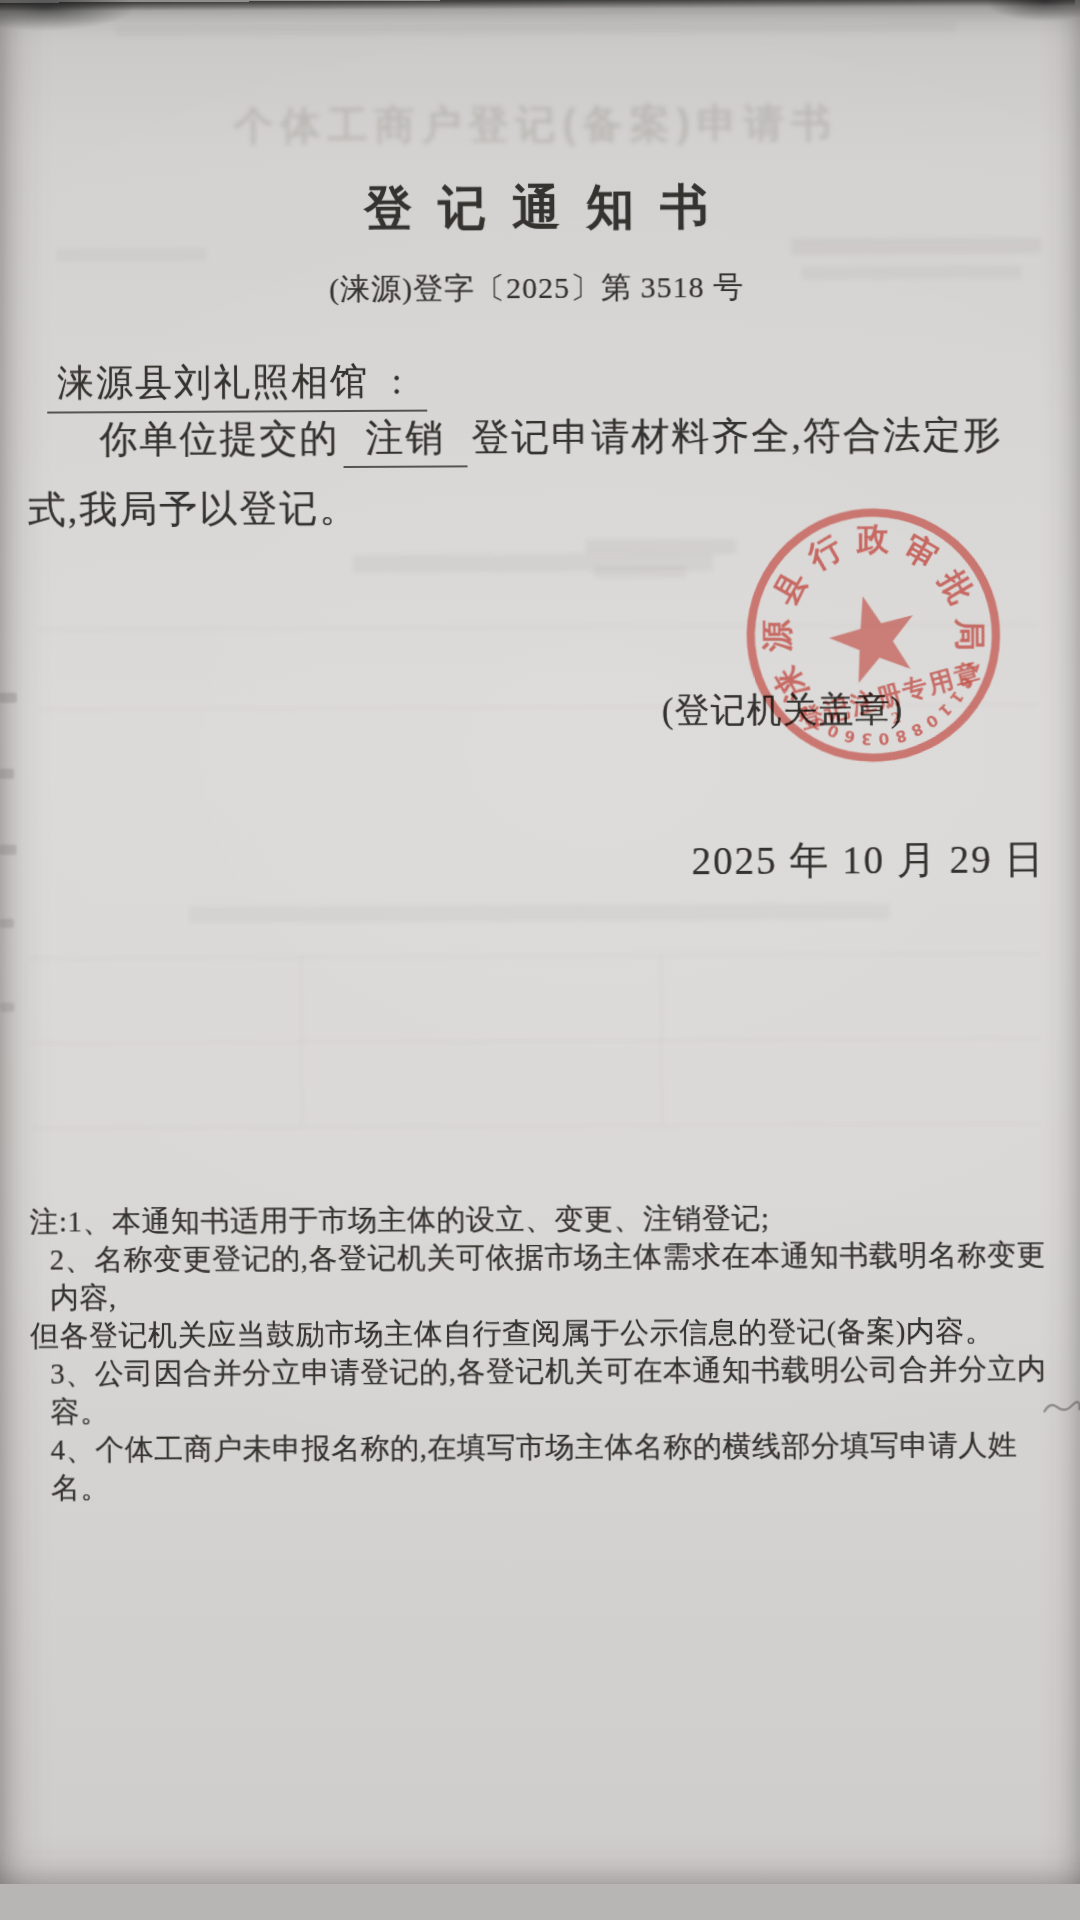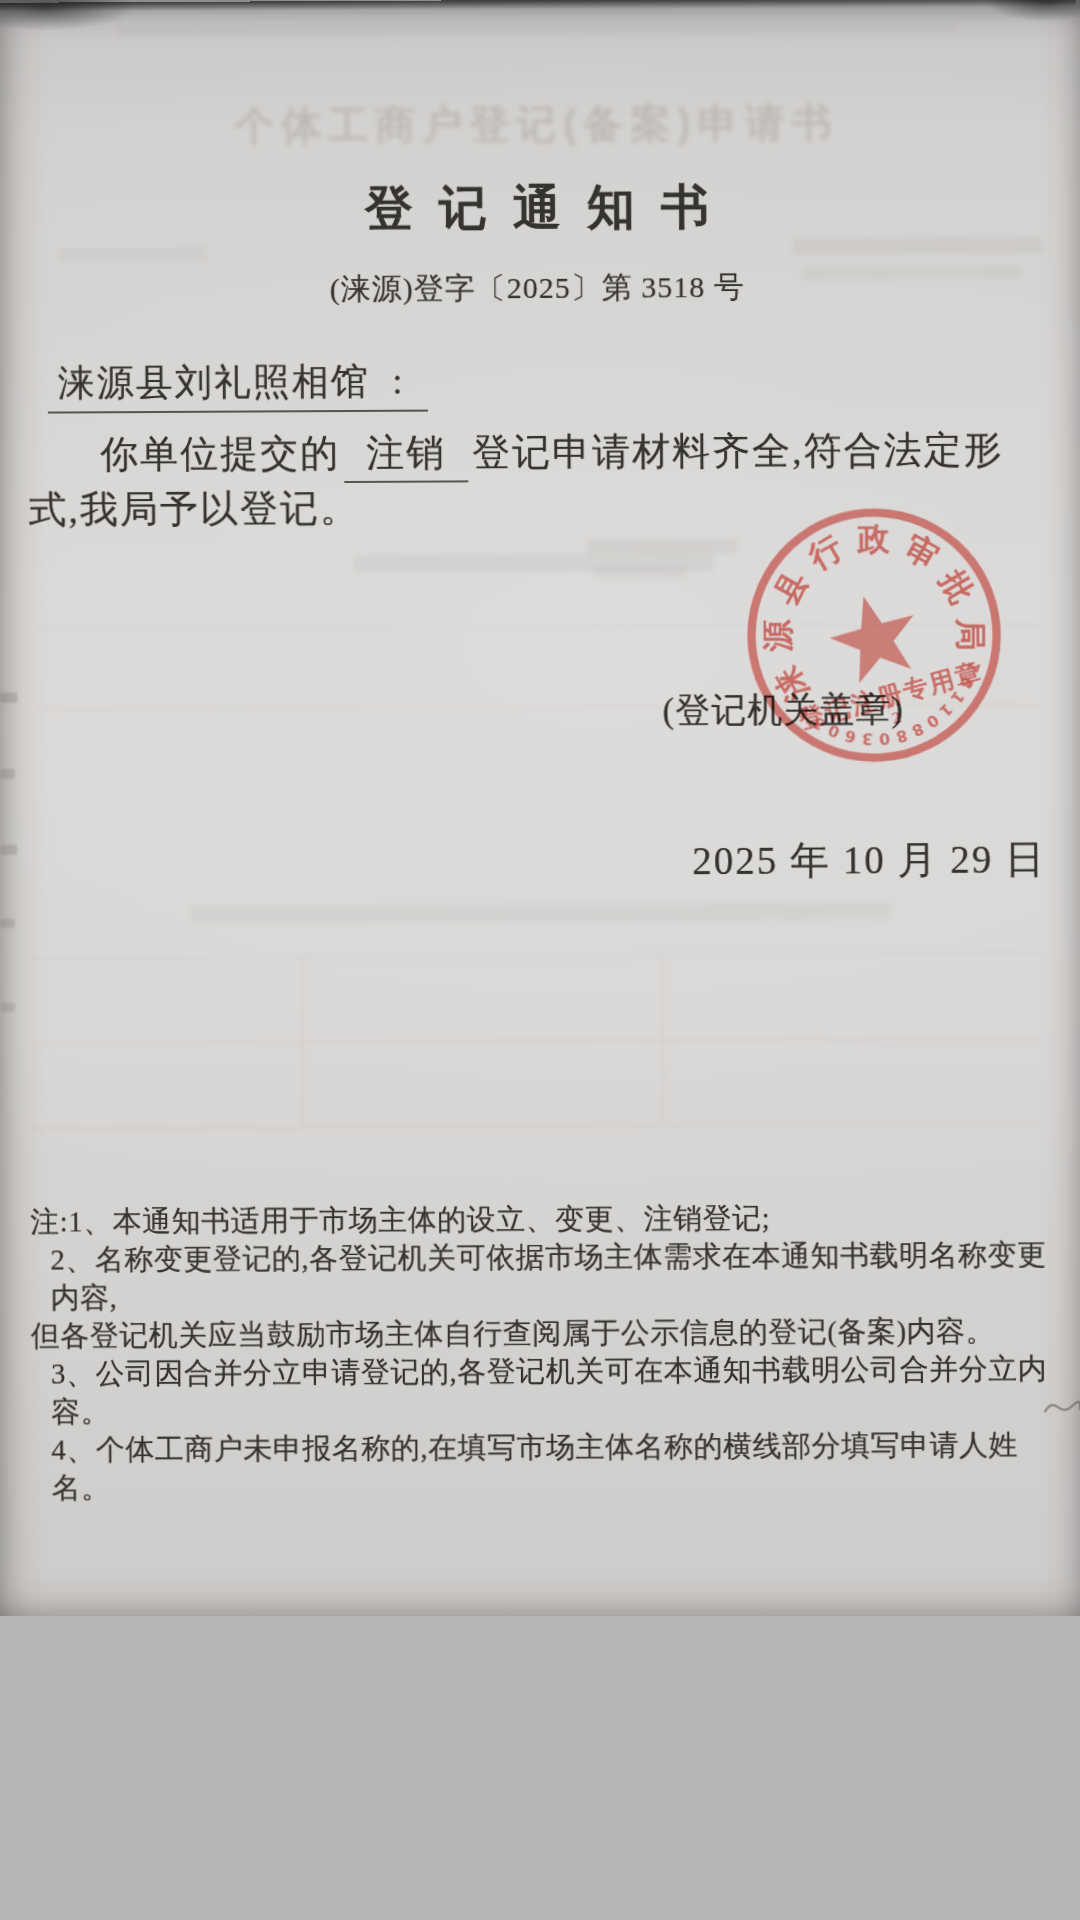--- a/index.html
+++ b/index.html
@@ -7,21 +7,21 @@
     --ink:#35332f;
     --paper:#d6d4d2;
   }
   html,body{margin:0;padding:0;}
   body{
     width:1080px;height:1920px;overflow:hidden;
     font-family:"Liberation Serif","DejaVu Serif",serif;
     background:#b8b6b4;
   }
   .photo{
-    position:relative;width:1080px;height:1616px;overflow:hidden;
+    position:relative;width:1080px;height:1884px;overflow:hidden;
     background:
       radial-gradient(140% 60% at 55% 40%, rgba(255,255,255,0.10), rgba(0,0,0,0) 70%),
       linear-gradient(180deg,#c9c7c6 0%,#d3d1cf 8%,#dad8d6 38%,#d9d7d5 62%,#d2d0ce 88%,#cfcdcb 100%);
     box-shadow:
       inset 28px 0 45px -28px rgba(40,38,36,.40),
       inset -22px 0 38px -22px rgba(40,38,36,.30),
       inset 0 26px 38px -26px rgba(20,20,20,.55),
       inset 0 -28px 44px -30px rgba(40,38,36,.35);
   }
   .page-tilt{position:absolute;inset:0;transform:rotate(-0.3deg);}
@@ -56,21 +56,21 @@
   .addressee .uline{
     display:inline-block;min-width:362px;
     border-bottom:2.5px solid rgba(53,51,47,.8);
     padding:0 8px 3px 10px;
   }
   .body-line{position:absolute;left:30px;right:28px;font-size:38px;letter-spacing:2px;}
   .body-line.l1{top:412px;padding-left:72px;}
   .body-line.l2{top:482px;}
   .blank-fill{
     display:inline-block;border-bottom:2.5px solid rgba(53,51,47,.8);
-    padding:0 22px 2px 22px;margin:15px 4px;
+    padding:0 22px 2px 22px;margin:0 4px;
   }
   .seal-caption{position:absolute;top:688px;left:663px;font-size:35px;letter-spacing:1px;}
   .doc-date{position:absolute;top:835px;left:692px;font-size:39px;letter-spacing:2px;}
 
   .notes{position:absolute;top:1200px;left:28px;width:1024px;}
   .note-line{font-size:29px;line-height:38px;letter-spacing:0.5px;}
   .note-line.indent{padding-left:20px;}
 
   
   .stamp-wrap{

